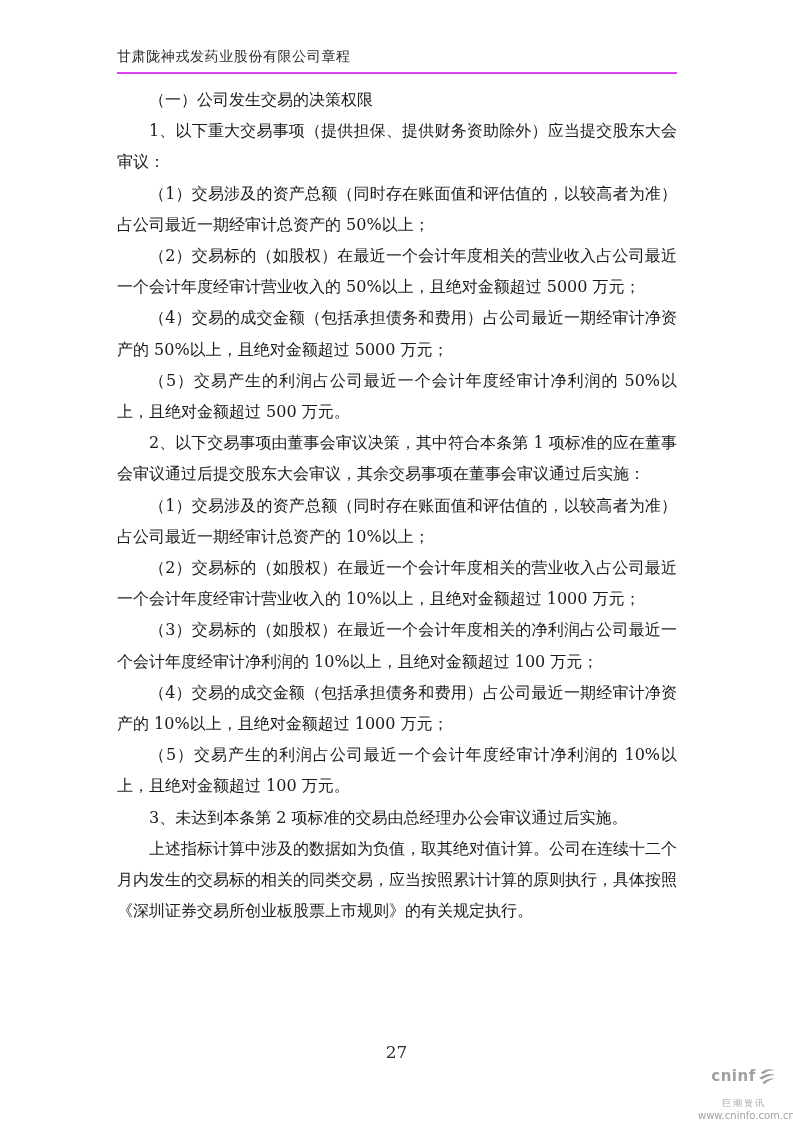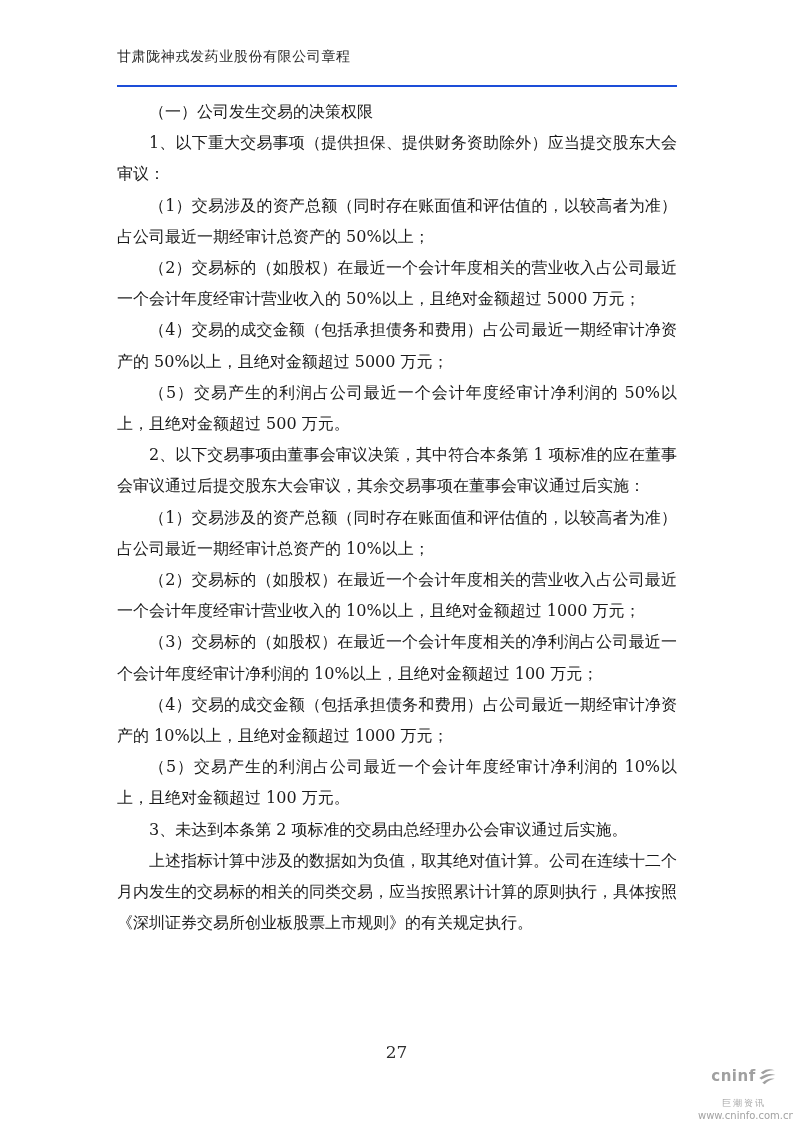--- a/index.html
+++ b/index.html
@@ -14,33 +14,33 @@
     background: #ffffff;
     font-family: "DejaVu Serif", "Liberation Serif", serif;
     color: #161616;
     overflow: hidden;
   }
   .doc-header {
     position: absolute;
     left: 117px;
     top: 48px;
     width: 560px;
-    border-bottom: 2px solid #1d4ed8;
-    padding-bottom: 19px;
+    border-bottom: 2px solid #d946ef;
+    padding-bottom: 6px;
   }
   .doc-header-title {
     font-size: 14px;
     letter-spacing: 0.6px;
     color: #2a2a2a;
     white-space: nowrap;
   }
   .doc-body {
     position: absolute;
     left: 117px;
-    top: 96px;
+    top: 84px;
     width: 560px;
     font-size: 16px;
     line-height: 31.2px;
     text-align: justify;
     text-justify: inter-ideograph;
     color: #1a1a1a;
   }
   .doc-body p {
     margin: 0;
     padding: 0;

